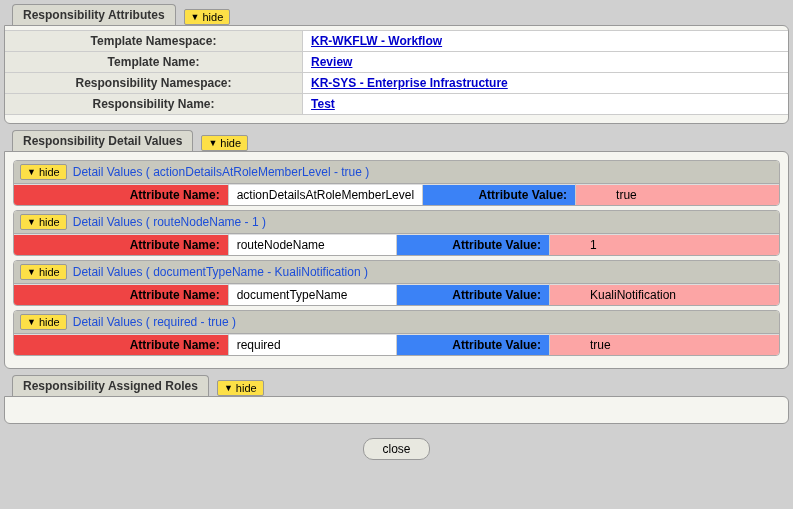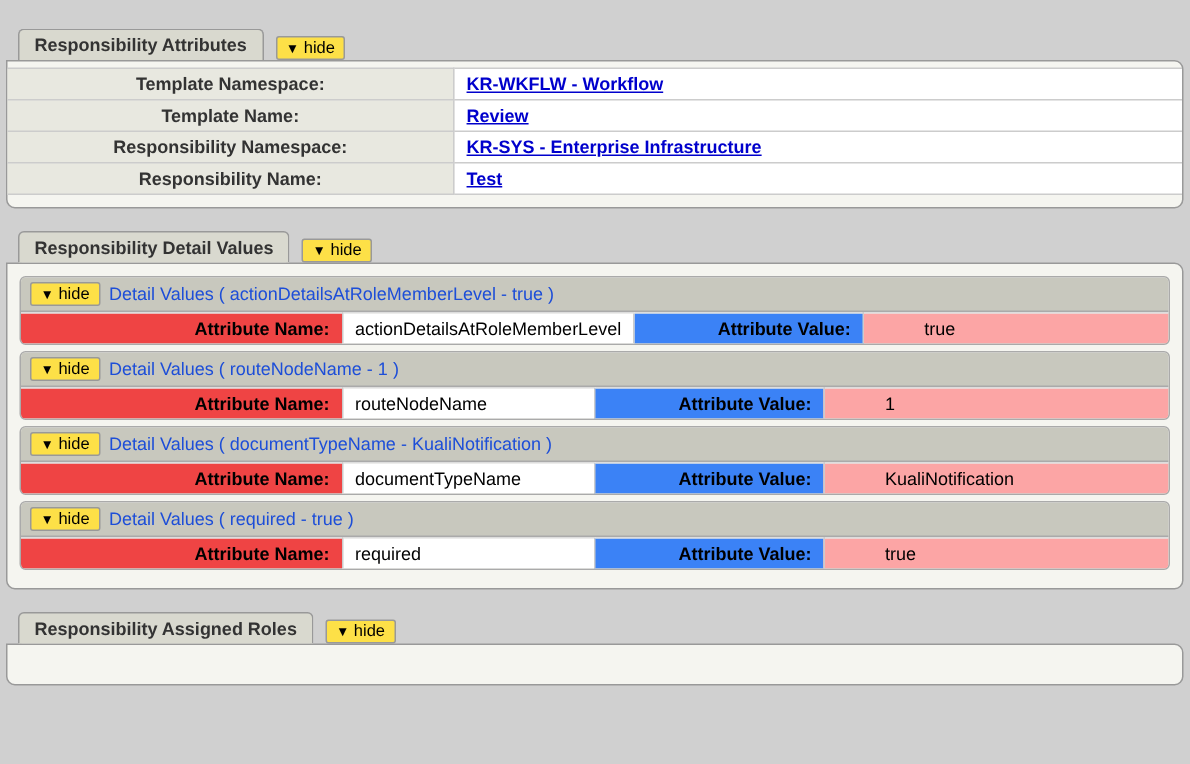--- a/index.html
+++ b/index.html
@@ -144,21 +144,20 @@
       padding: 3px 18px;
       font-size: 12px;
       cursor: pointer;
     }
     .tab-and-panel {
       margin-bottom: 6px;
     }
     .tab-row {
       display: flex;
       align-items: flex-end;
-      margin-top: 15px;
     }
     .tab-label {
       background: #d9d9cf;
       border: 1px solid #999;
       border-bottom: none;
       border-radius: 4px 4px 0 0;
       padding: 3px 10px;
       font-size: 12px;
       font-weight: bold;
       color: #333;
@@ -295,13 +294,16 @@
 
   <div class="tab-and-panel">
     <div class="tab-row">
       <span class="tab-label">Responsibility Assigned Roles</span>
       <button class="hide-btn" style="margin-left:8px;">hide</button>
     </div>
     <div class="panel-body" style="min-height:28px;">
     </div>
   </div>
 
+  <div class="close-btn-row">
+    <button class="close-btn">close</button>
+  </div>
 </div>
 
 </body></html>

